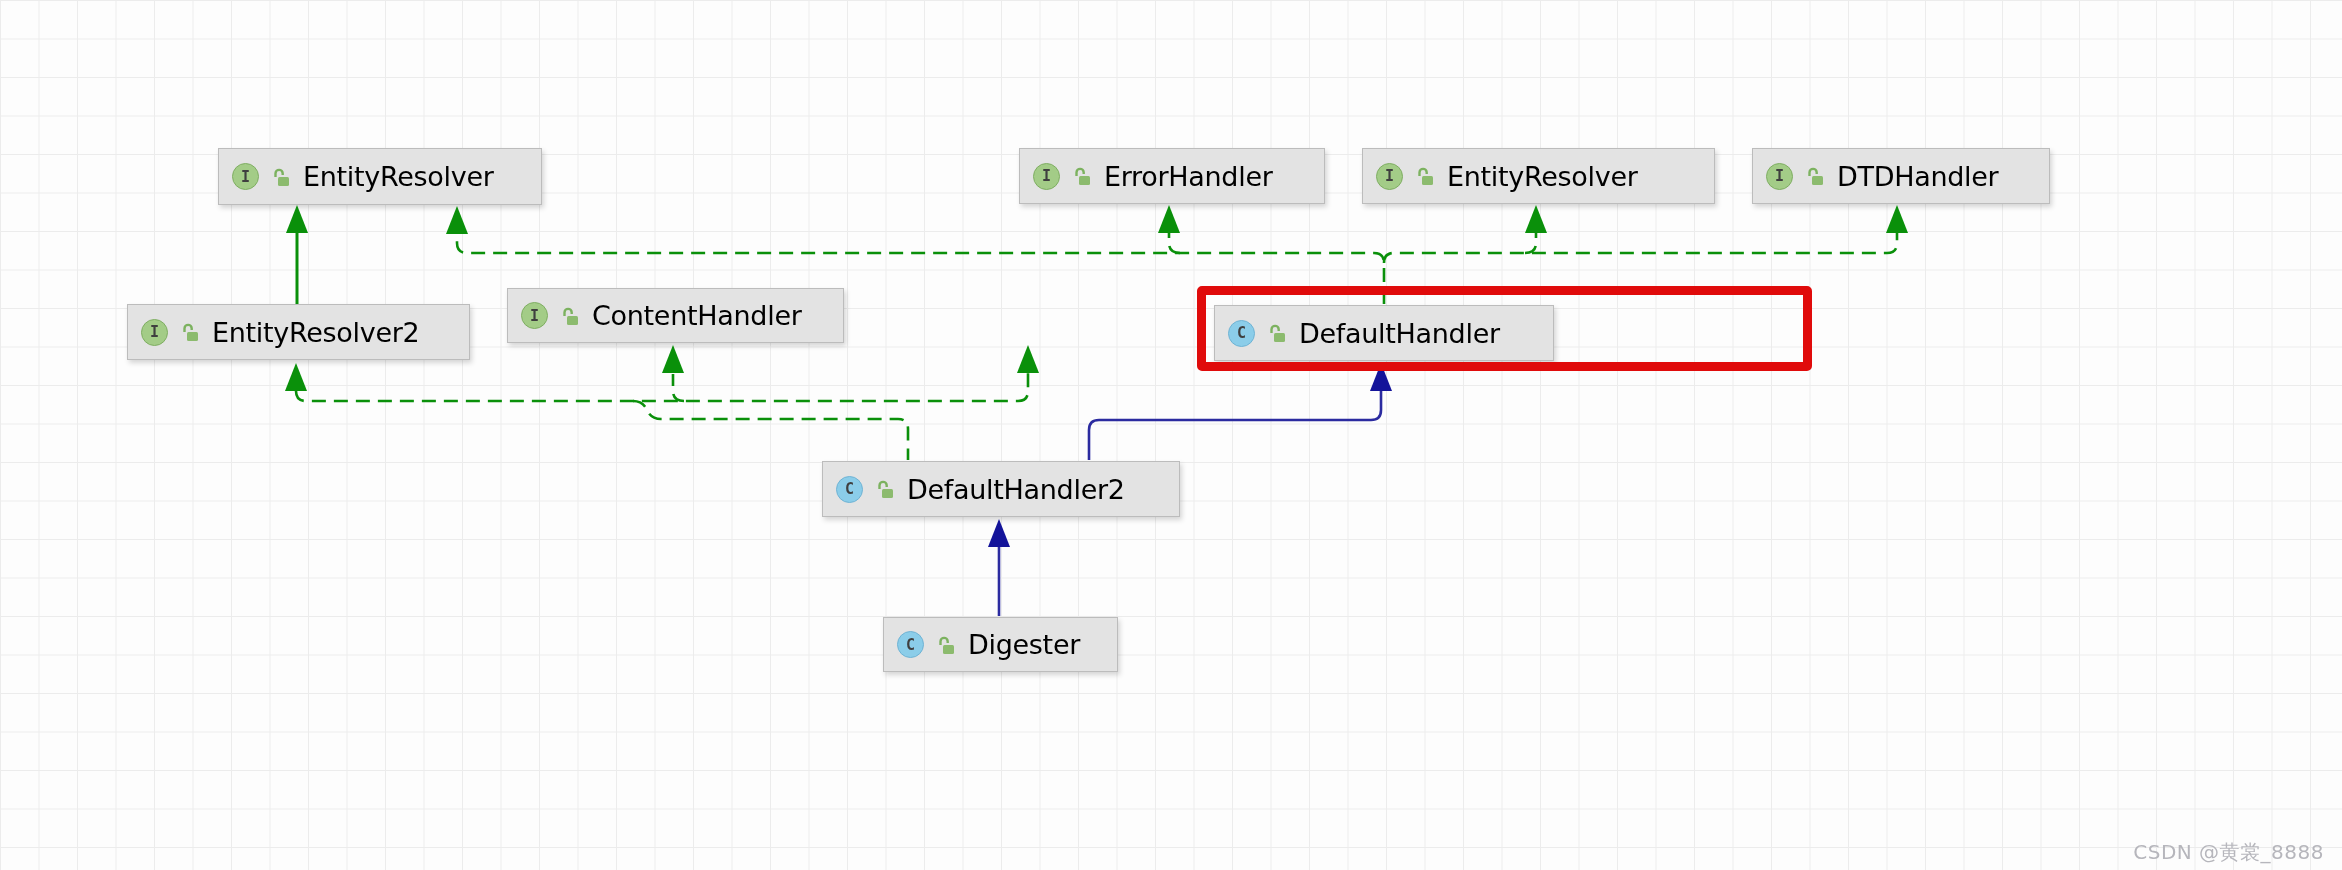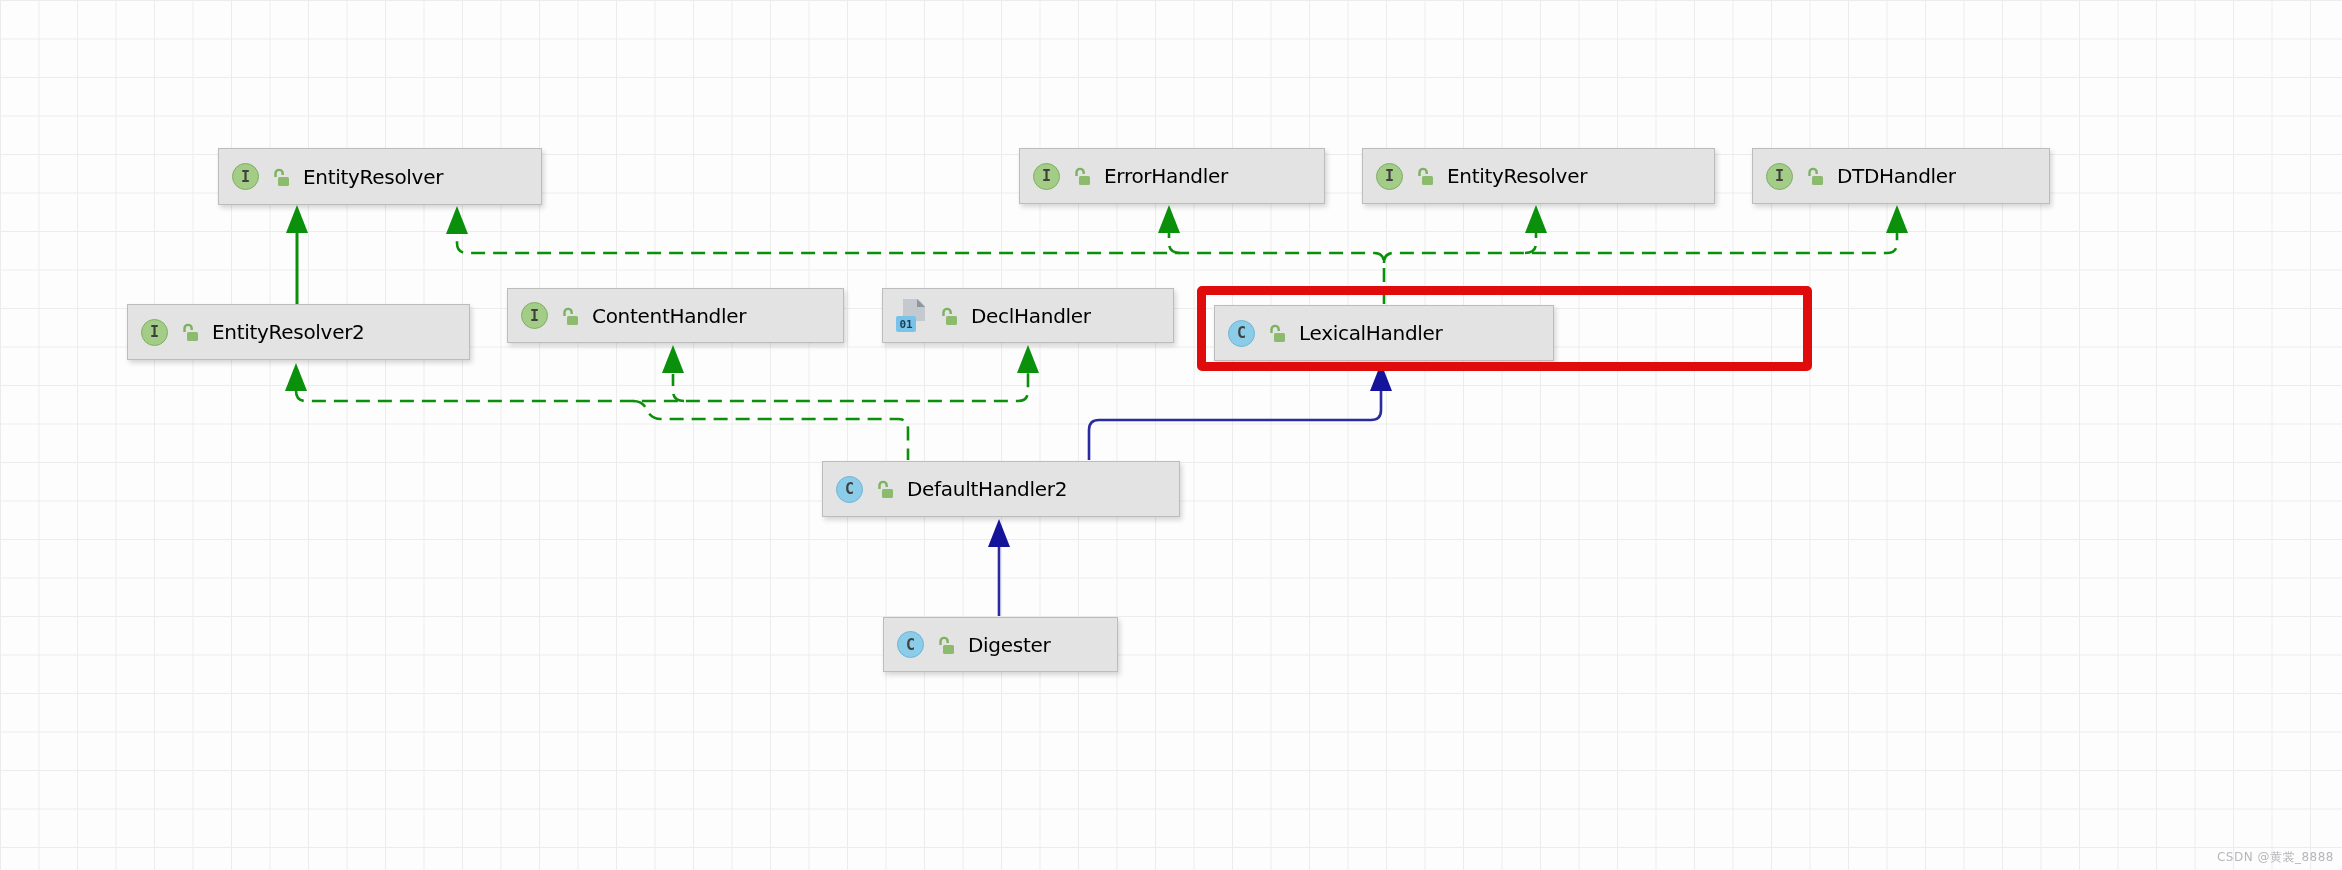--- a/index.html
+++ b/index.html
@@ -21,21 +21,21 @@
     display:flex;align-items:center;
     gap:11px;
     padding:0 13px;
     box-sizing:border-box;
     background:#e3e3e3;
     border:1px solid #bcbcbc;
     box-shadow:2px 3px 5px rgba(0,0,0,0.16);
     white-space:nowrap;
   }
   .node .label{
-    font-size:20px;
+    font-size:27px;
     color:#000;
     letter-spacing:-0.3px;
   }
   .kind-icon{
     width:27px;height:27px;border-radius:50%;
     display:flex;align-items:center;justify-content:center;
     font:700 15px "DejaVu Sans Mono",monospace;
     color:#3f3f3f;flex:0 0 auto;box-sizing:border-box;
   }
   .interface .kind-icon{background:#a3cc87;border:1px solid #7fae62;}
@@ -61,22 +61,22 @@
   }
   .highlight-rect{
     position:absolute;z-index:4;
     border:9px solid #e00b0b;
     border-radius:5px;
     background:transparent;
     box-sizing:border-box;
   }
   .watermark{
     position:absolute;z-index:6;
-    right:8px;bottom:4px;
-    font-size:12px;color:#b6b6bc;
+    right:18px;bottom:4px;
+    font-size:20px;color:#b6b6bc;
     letter-spacing:0.5px;
   }
 </style>
 </head>
 <body>
 
 <div id="canvas">
 
   <svg class="edges" width="2342" height="870">
 
@@ -156,40 +156,28 @@
 
   <div class="node interface" style="left:507px;top:288px;width:337px;height:55px;">
     <span class="kind-icon">I</span>
     <svg class="lock-icon" width="22" height="22" viewBox="0 0 22 22">
       <path d="M5.5 11 V7.5 a3.6 3.6 0 0 1 7.2 0 V9" fill="none" stroke="#7cb25f" stroke-width="2.4"></path>
       <rect x="8" y="11" width="11" height="9" rx="1.5" fill="#8cbb6e"></rect>
     </svg>
     <span class="label">ContentHandler</span>
   </div>
 
-  <div class="node binary" style="left:882px;top:288px;width:292px;height:55px;">
-    <span class="decl-icon">
-      <span class="decl-page"></span>
-      <span class="decl-fold"></span>
-      <span class="decl-badge">01</span>
-    </span>
-    <svg class="lock-icon" width="22" height="22" viewBox="0 0 22 22">
-      <path d="M5.5 11 V7.5 a3.6 3.6 0 0 1 7.2 0 V9" fill="none" stroke="#7cb25f" stroke-width="2.4"></path>
-      <rect x="8" y="11" width="11" height="9" rx="1.5" fill="#8cbb6e"></rect>
-    </svg>
-    <span class="label">DeclHandler</span>
-  </div>
 
   <div class="node classnode" style="left:1214px;top:305px;width:340px;height:56px;">
     <span class="kind-icon">C</span>
     <svg class="lock-icon" width="22" height="22" viewBox="0 0 22 22">
       <path d="M5.5 11 V7.5 a3.6 3.6 0 0 1 7.2 0 V9" fill="none" stroke="#7cb25f" stroke-width="2.4"></path>
       <rect x="8" y="11" width="11" height="9" rx="1.5" fill="#8cbb6e"></rect>
     </svg>
-    <span class="label">LexicalHandler</span>
+    <span class="label">DefaultHandler</span>
   </div>
 
   <div class="node classnode" style="left:822px;top:461px;width:358px;height:56px;">
     <span class="kind-icon">C</span>
     <svg class="lock-icon" width="22" height="22" viewBox="0 0 22 22">
       <path d="M5.5 11 V7.5 a3.6 3.6 0 0 1 7.2 0 V9" fill="none" stroke="#7cb25f" stroke-width="2.4"></path>
       <rect x="8" y="11" width="11" height="9" rx="1.5" fill="#8cbb6e"></rect>
     </svg>
     <span class="label">DefaultHandler2</span>
   </div>

